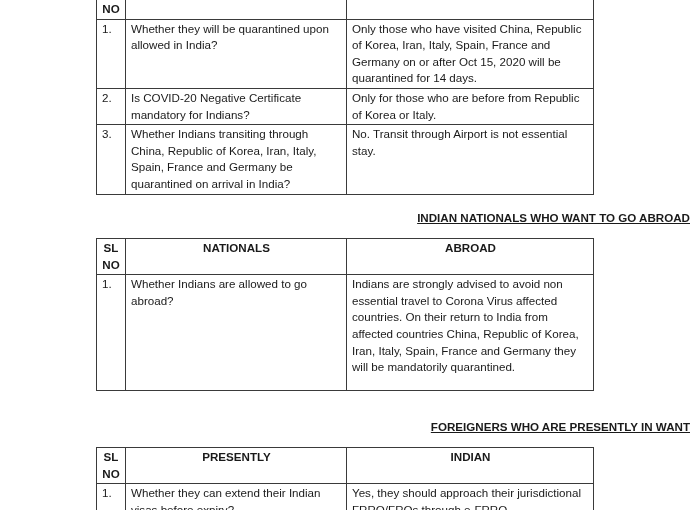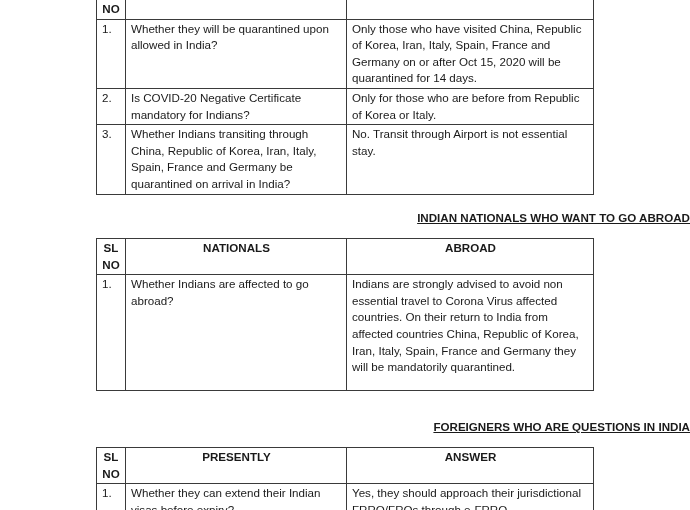--- a/index.html
+++ b/index.html
@@ -61,38 +61,38 @@
       <col class="c3">
     </colgroup>
   <tbody>
       <tr style="height:34px">
     <th class="sl">SL NO</th>
     <th>NATIONALS</th>
     <th>ABROAD</th>
   </tr>
   <tr style="height:116px">
     <td class="num">1.</td>
-    <td>Whether Indians are affected to go abroad?</td>
+    <td>Whether Indians are allowed to go abroad?</td>
     <td>Indians are strongly advised to avoid non essential travel to Corona Virus affected countries. On their return to India from affected countries China, Republic of Korea, Iran, Italy, Spain, France and Germany they will be mandatorily quarantined.</td>
   </tr>
 </tbody>
   </table>
 
-<div class="heading" id="h3">FOREIGNERS WHO ARE QUESTIONS IN INDIA</div>
+<div class="heading" id="h3">FOREIGNERS WHO ARE PRESENTLY IN WANT</div>
 <table class="tbl" id="t3">
   <colgroup>
       <col class="c1">
       <col class="c2">
       <col class="c3">
     </colgroup>
   <tbody>
       <tr style="height:34px">
     <th class="sl">SL NO</th>
     <th>PRESENTLY</th>
-    <th>ANSWER</th>
+    <th>INDIAN</th>
   </tr>
   <tr style="height:60px">
     <td class="num">1.</td>
     <td>Whether they can extend their Indian visas before expiry?</td>
     <td>Yes, they should approach their jurisdictional FRRO/FROs through e-FRRO</td>
   </tr>
 </tbody>
   </table>
 
 </body></html>

